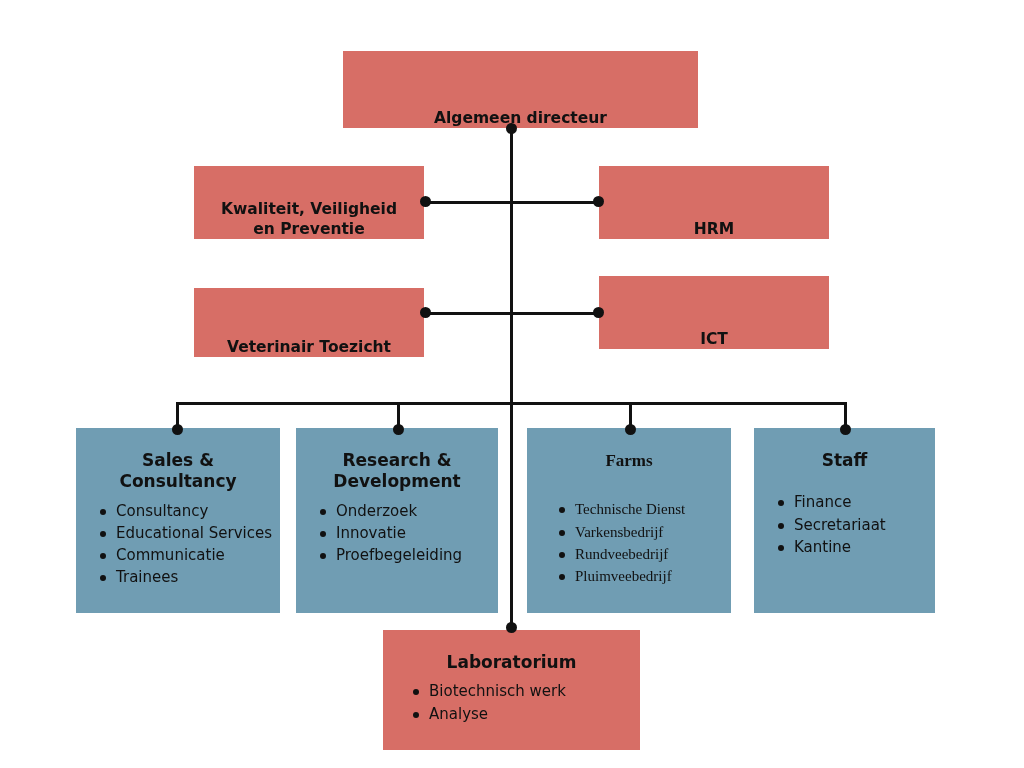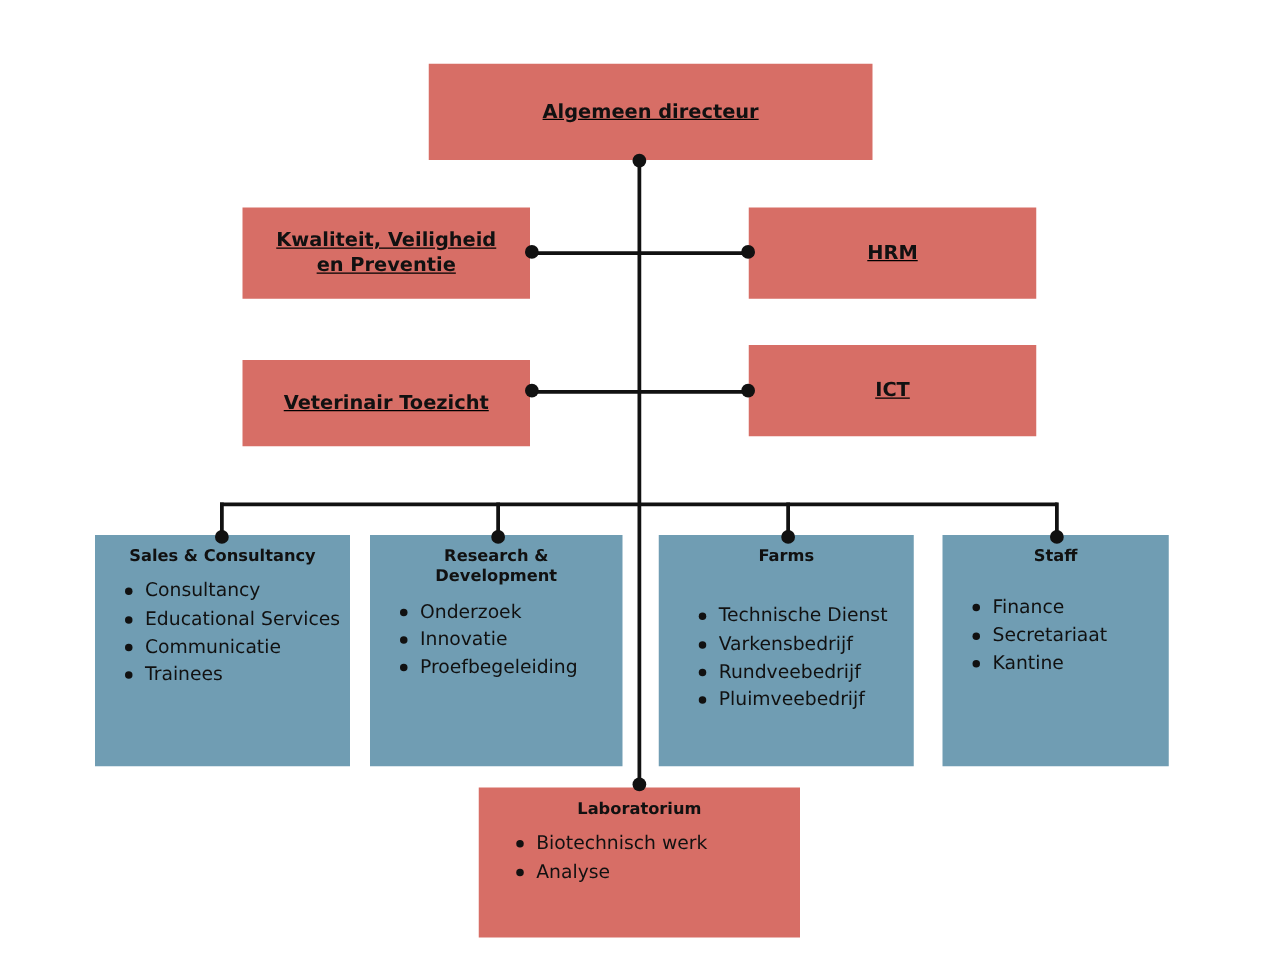--- a/index.html
+++ b/index.html
@@ -26,31 +26,30 @@
   .box-title {
     font-weight: bold;
     color: #111111;
     text-align: center;
     line-height: 1.25;
   }
   .title-only {
     position: absolute;
     left: 0; right: 0; top: 0; bottom: 0;
     display: flex;
-    align-items: center;
+    align-items: flex-end;
     justify-content: center;
     padding: 0 10px;
     box-sizing: border-box;
-    text-decoration: underline;
   }
   .title-only .box-title { font-size: 15.5px; }
 
   .hdr {
-    font-size: 13px;
-    padding-top: 10px;
+    font-size: 17px;
+    padding-top: 22px;
     padding-left: 8px;
     padding-right: 8px;
   }
   ul.items {
     list-style: none;
     margin: 8px 0 0 0;
     padding: 0 6px 0 22px;
     color: #111111;
     font-size: 15px;
     line-height: 1.42;
@@ -165,21 +164,21 @@
       <span>Research &amp;</span><br>
       <span>Development</span>
     </div>
     <ul class="items">
       <li>Onderzoek</li>
       <li>Innovatie</li>
       <li>Proefbegeleiding</li>
     </ul>
   </div>
 
-  <div class="box blue" style="left:527px; top:428px; width:204px; height:185px;">
+  <div class="box blue" style="left:527px; top:428px; width:204px; height:185px;font-family:Liberation Serif, serif;">
     <div class="box-title hdr">Farms</div>
     <ul class="items" style="margin-top:28px;padding-left:30px;">
       <li>Technische Dienst</li>
       <li>Varkensbedrijf</li>
       <li>Rundveebedrijf</li>
       <li>Pluimveebedrijf</li>
     </ul>
   </div>
 
   <div class="box blue" style="left:754px; top:428px; width:181px; height:185px;">

